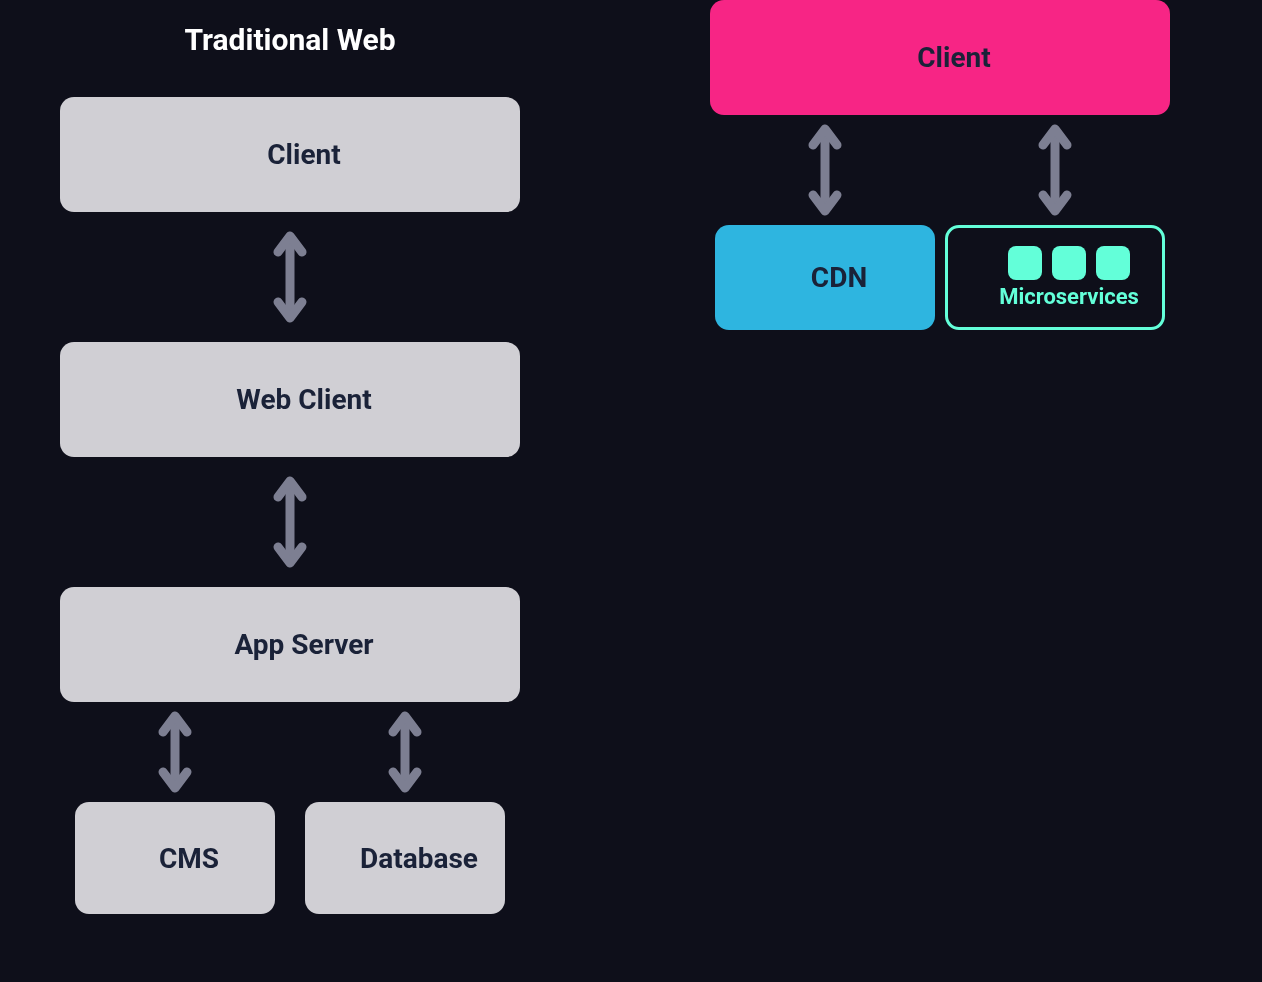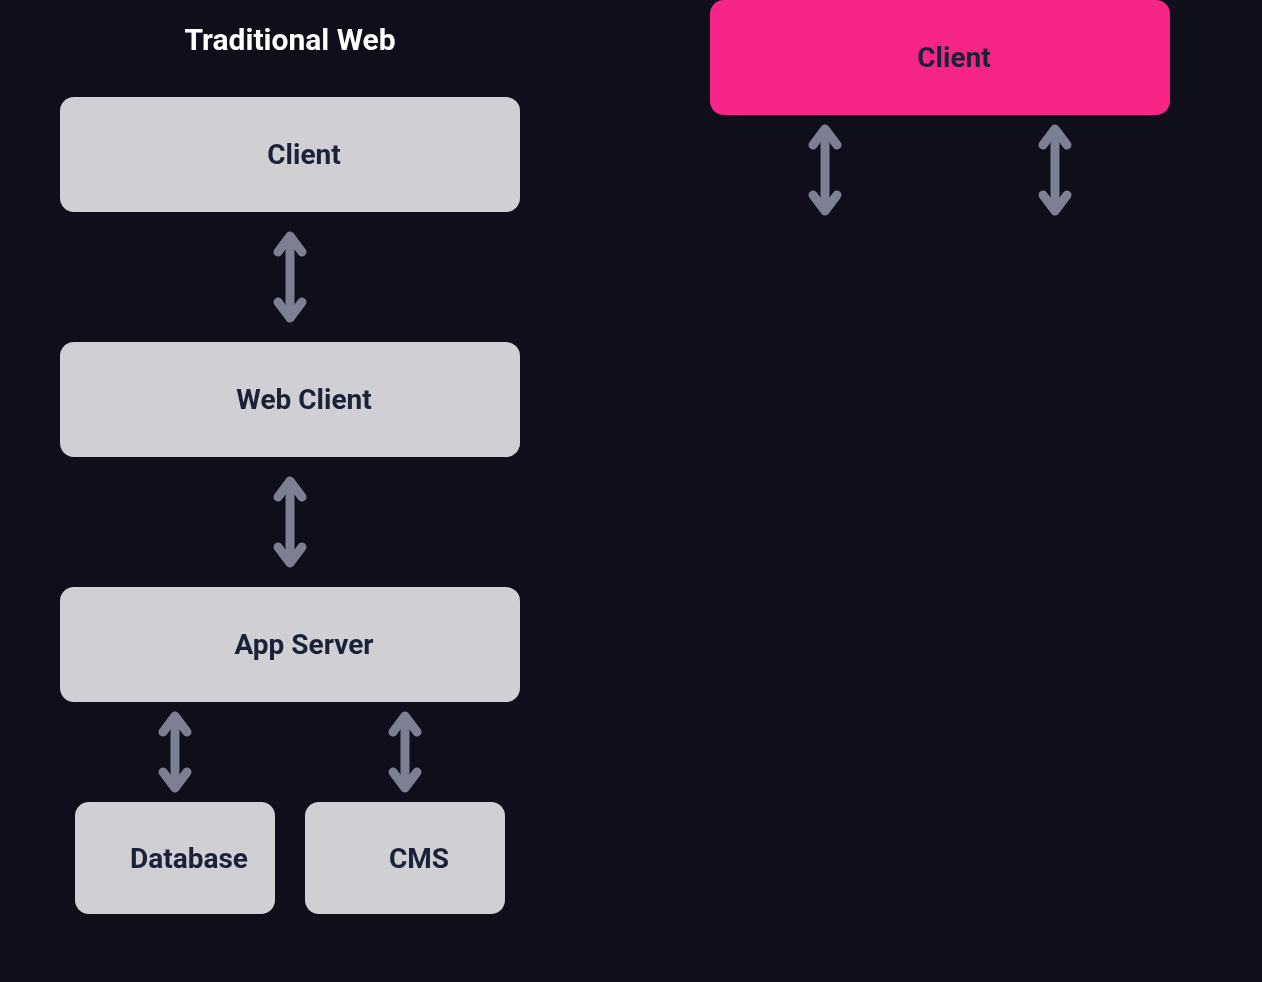--- a/index.html
+++ b/index.html
@@ -132,24 +132,24 @@
           <line x1="20" y1="18" x2="20" y2="82"></line>
           <polyline points="8,30 20,14 32,30"></polyline>
           <polyline points="8,70 20,86 32,70"></polyline>
         </g>
       </svg>
     </div>
   </div>
 
   <div class="row-pair">
     <div class="box box-gray small-gray">
-      <span>Database</span>
+      <span>CMS</span>
     </div>
     <div class="box box-gray small-gray">
-      <span>CMS</span>
+      <span>Database</span>
     </div>
   </div>
 </div>
 
 <div class="column col-right">
 
   <div class="box box-pink">
     <span>Client</span>
   </div>
 
@@ -167,13 +167,26 @@
       <svg class="arrow" width="40" height="110" viewBox="0 0 40 110">
         <g stroke="#7d7f92" stroke-width="9" fill="none" stroke-linecap="round" stroke-linejoin="round">
           <line x1="20" y1="18" x2="20" y2="92"></line>
           <polyline points="8,30 20,14 32,30"></polyline>
           <polyline points="8,80 20,96 32,80"></polyline>
         </g>
       </svg>
     </div>
   </div>
 
+  <div class="row-pair">
+    <div class="box box-blue">
+      <span>CDN</span>
+    </div>
+    <div class="box box-micro">
+      <div class="micro-dots">
+        <div class="micro-dot"></div>
+        <div class="micro-dot"></div>
+        <div class="micro-dot"></div>
+      </div>
+      <div class="micro-label">Microservices</div>
+    </div>
+  </div>
 </div>
 
 </body></html>

